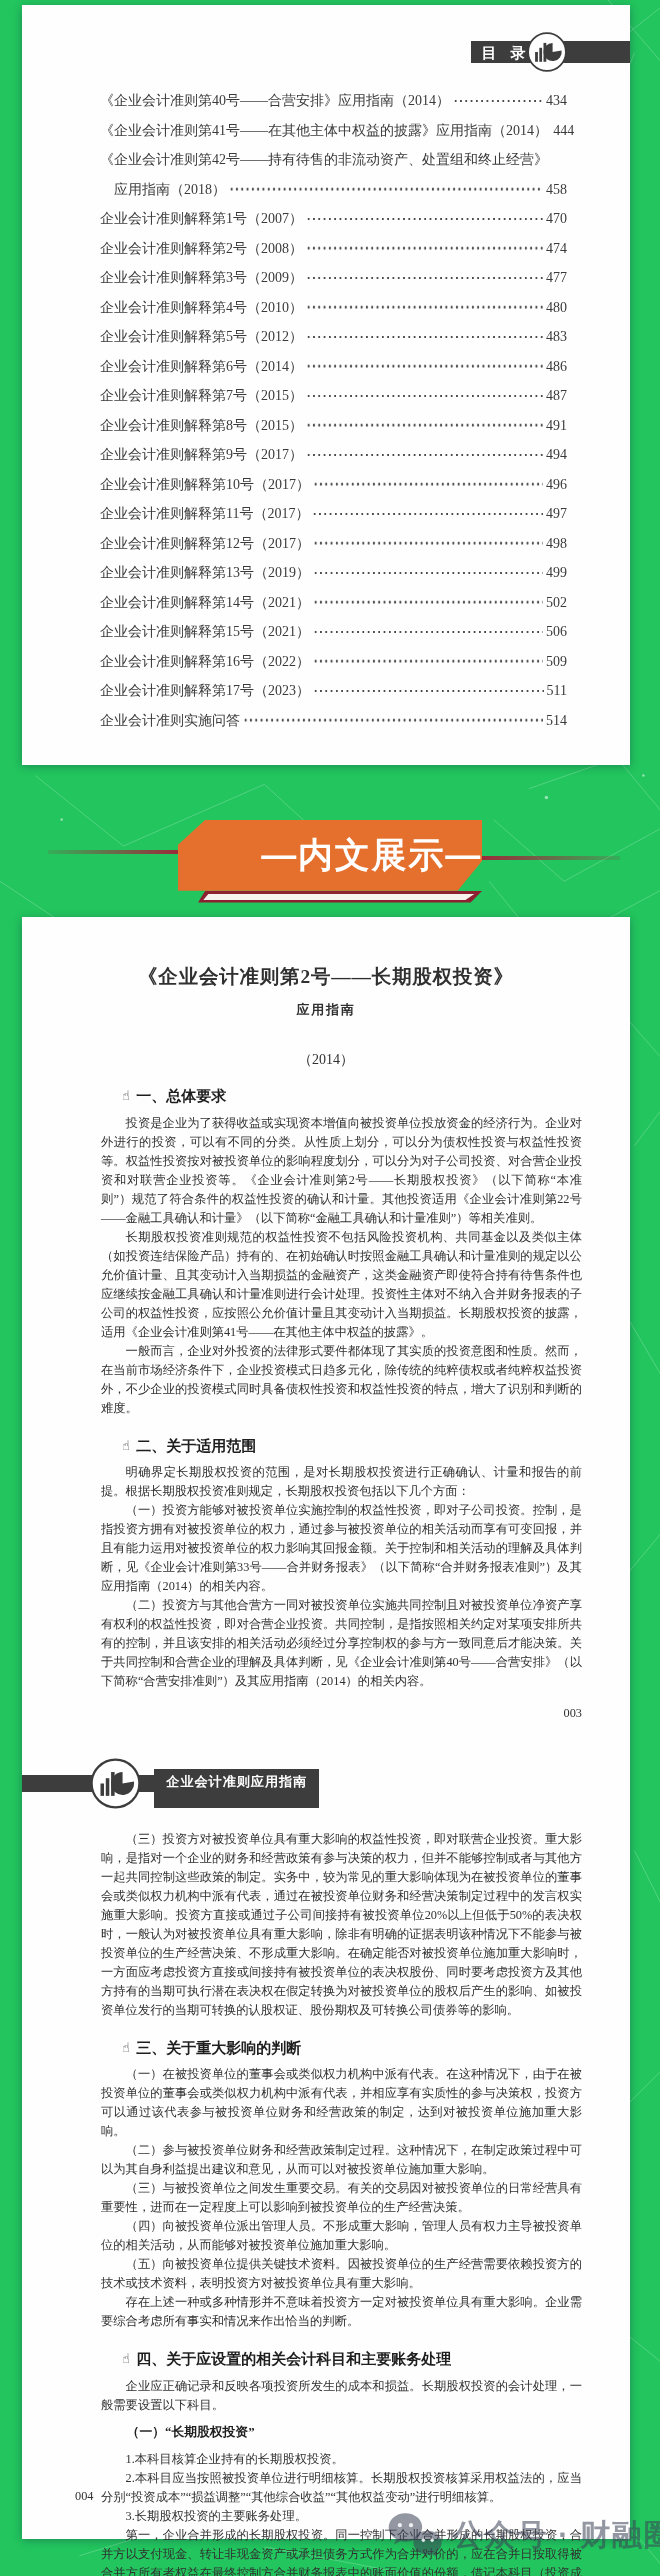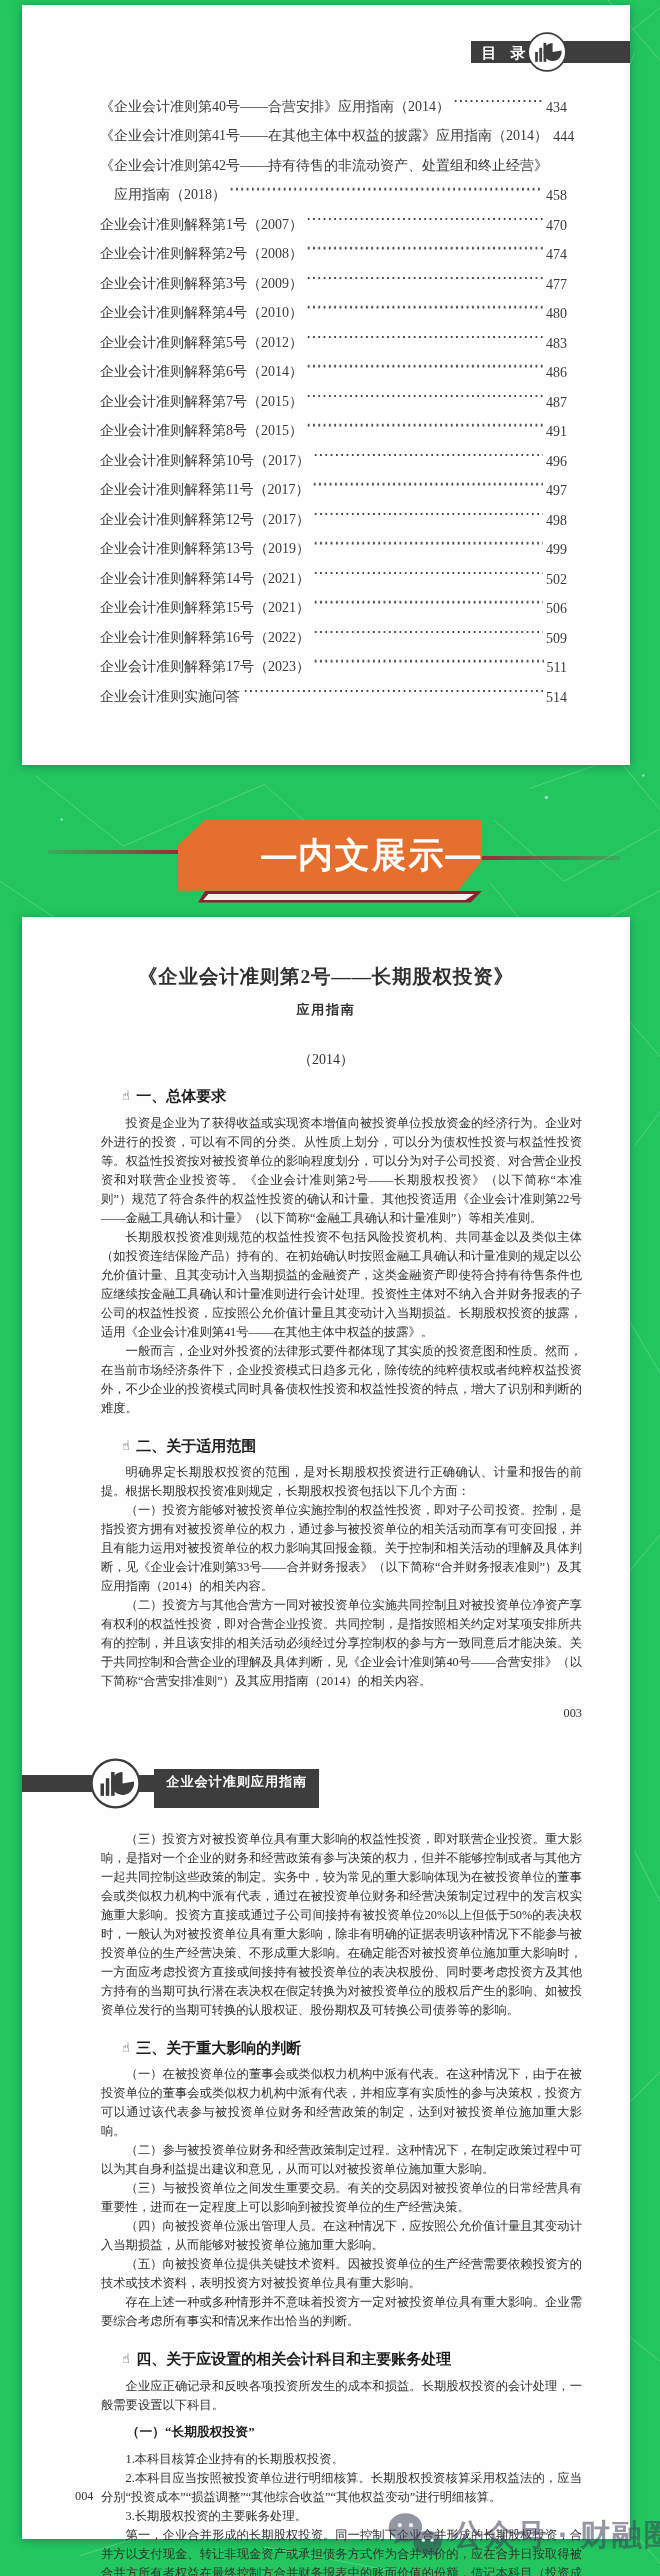--- a/index.html
+++ b/index.html
@@ -13,21 +13,21 @@
   .doc-page{top:917px;height:1622px;}
 
   
   .toc-header{position:absolute;top:36px;right:0;width:159px;height:22px;background:#3d3d3d;}
   .toc-header-title{position:absolute;left:10.6px;top:2.6px;color:#fff;font-family:"Liberation Sans","DejaVu Sans",sans-serif;
                     font-weight:bold;font-size:15px;letter-spacing:14px;white-space:nowrap;}
   .toc-header-icon{position:absolute;left:55px;top:-10.6px;width:42px;height:42px;}
 
   
   .toc-list{position:absolute;left:78px;right:63px;top:81px;}
-  .toc-row{display:flex;align-items:flex-end;height:29.5px;font-size:14px;color:#3a3a3a;}
+  .toc-row{display:flex;align-items:center;height:29.5px;font-size:14px;color:#3a3a3a;}
   .toc-label{white-space:nowrap;}
   .toc-dots{flex:1;align-self:center;height:12.3px;margin:0 2.6px;
             background-image:radial-gradient(circle,#4a4a4a 1px,transparent 1.4px);
             background-size:5.3px 12.3px;background-position:0 60%;background-repeat:repeat-x;}
   .toc-num{white-space:nowrap;}
   .toc-row:has(.toc-num:empty) .toc-dots{visibility:hidden;}
 
   
   .banner-row{position:absolute;left:0;top:818px;width:661px;height:101px;}
   .line-left{position:absolute;left:48px;top:32px;width:130px;height:4.4px;
@@ -191,20 +191,25 @@
           <span class="toc-dots"></span>
           <span class="toc-num">487</span>
         </div>
 
         <div class="toc-row">
           <span class="toc-label">企业会计准则解释第8号（2015）</span>
           <span class="toc-dots"></span>
           <span class="toc-num">491</span>
         </div>
 
+        <div class="toc-row">
+          <span class="toc-label">企业会计准则解释第9号（2017）</span>
+          <span class="toc-dots"></span>
+          <span class="toc-num">494</span>
+        </div>
 
         <div class="toc-row">
           <span class="toc-label">企业会计准则解释第10号（2017）</span>
           <span class="toc-dots"></span>
           <span class="toc-num">496</span>
         </div>
 
         <div class="toc-row">
           <span class="toc-label">企业会计准则解释第11号（2017）</span>
           <span class="toc-dots"></span>
@@ -303,21 +308,21 @@
 
       <p class="para">（三）投资方对被投资单位具有重大影响的权益性投资，即对联营企业投资。重大影响，是指对一个企业的财务和经营政策有参与决策的权力，但并不能够控制或者与其他方一起共同控制这些政策的制定。实务中，较为常见的重大影响体现为在被投资单位的董事会或类似权力机构中派有代表，通过在被投资单位财务和经营决策制定过程中的发言权实施重大影响。投资方直接或通过子公司间接持有被投资单位20%以上但低于50%的表决权时，一般认为对被投资单位具有重大影响，除非有明确的证据表明该种情况下不能参与被投资单位的生产经营决策、不形成重大影响。在确定能否对被投资单位施加重大影响时，一方面应考虑投资方直接或间接持有被投资单位的表决权股份、同时要考虑投资方及其他方持有的当期可执行潜在表决权在假定转换为对被投资单位的股权后产生的影响、如被投资单位发行的当期可转换的认股权证、股份期权及可转换公司债券等的影响。</p>
 
       <div class="sec-head">
         <span class="hand">☝</span>
         <span>三、关于重大影响的判断</span>
       </div>
       <p class="para">（一）在被投资单位的董事会或类似权力机构中派有代表。在这种情况下，由于在被投资单位的董事会或类似权力机构中派有代表，并相应享有实质性的参与决策权，投资方可以通过该代表参与被投资单位财务和经营政策的制定，达到对被投资单位施加重大影响。</p>
       <p class="para">（二）参与被投资单位财务和经营政策制定过程。这种情况下，在制定政策过程中可以为其自身利益提出建议和意见，从而可以对被投资单位施加重大影响。</p>
       <p class="para">（三）与被投资单位之间发生重要交易。有关的交易因对被投资单位的日常经营具有重要性，进而在一定程度上可以影响到被投资单位的生产经营决策。</p>
-      <p class="para">（四）向被投资单位派出管理人员。在这种情况下，应按照公允价值计量且其变动计入当期损益，从而能够对被投资单位施加重大影响。</p>
+      <p class="para">（四）向被投资单位派出管理人员。不形成重大影响，管理人员有权力主导被投资单位的相关活动，从而能够对被投资单位施加重大影响。</p>
       <p class="para">（五）向被投资单位提供关键技术资料。因被投资单位的生产经营需要依赖投资方的技术或技术资料，表明投资方对被投资单位具有重大影响。</p>
       <p class="para">存在上述一种或多种情形并不意味着投资方一定对被投资单位具有重大影响。企业需要综合考虑所有事实和情况来作出恰当的判断。</p>
 
       <div class="sec-head">
         <span class="hand">☝</span>
         <span>四、关于应设置的相关会计科目和主要账务处理</span>
       </div>
       <p class="para">企业应正确记录和反映各项投资所发生的成本和损益。长期股权投资的会计处理，一般需要设置以下科目。</p>
       <p class="subhead">（一）“长期股权投资”</p>
       <p class="para">1.本科目核算企业持有的长期股权投资。</p>

